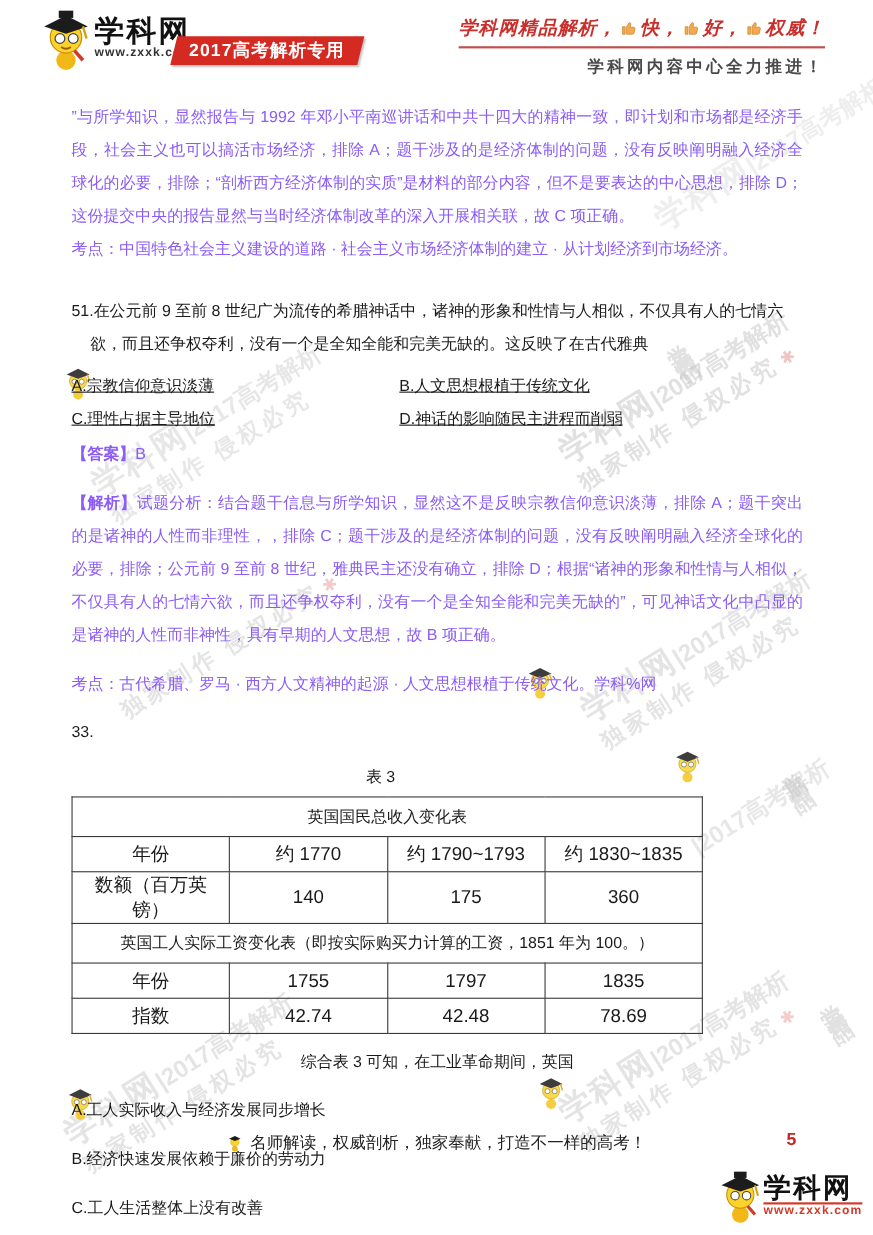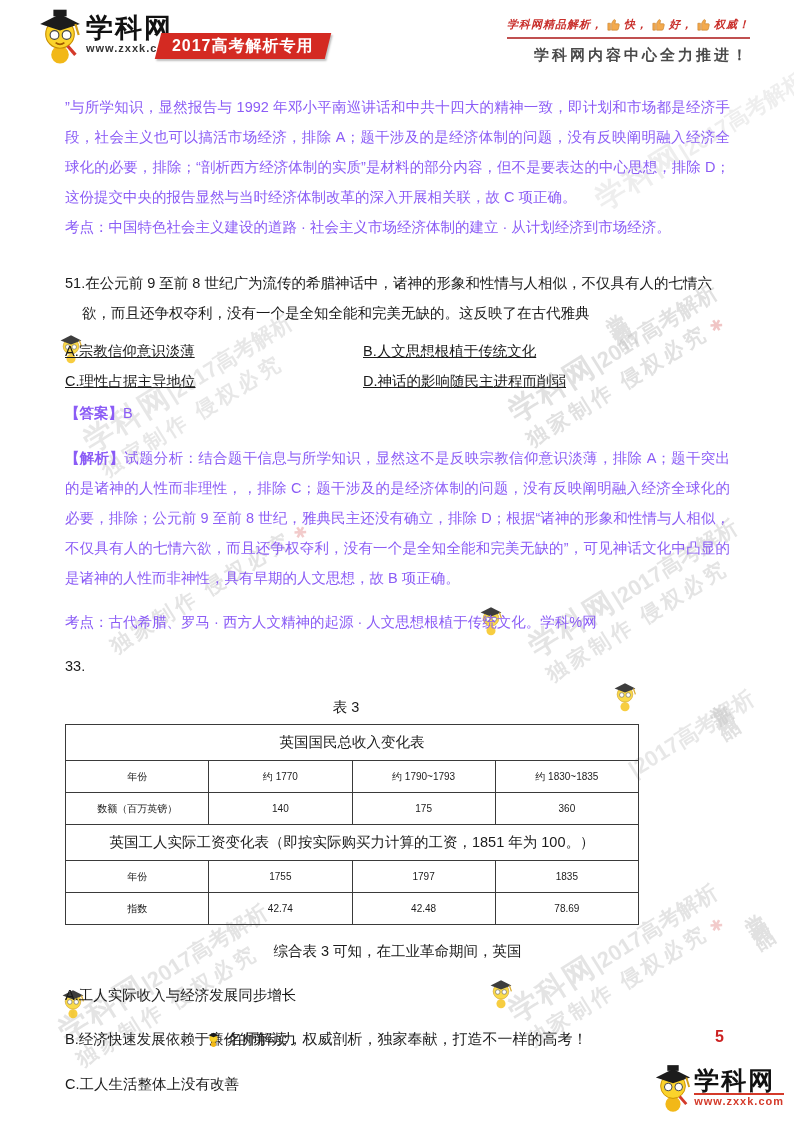--- a/index.html
+++ b/index.html
@@ -17,21 +17,21 @@
   .logo-url{font-size:11px;font-weight:bold;color:#333;letter-spacing:1px;}
   .ribbon{
     position:absolute;left:158px;top:33px;height:26px;padding:0 14px;
     background:#d42a22;transform:skewX(-14deg);
     display:flex;align-items:center;box-shadow:2px 2px 2px rgba(0,0,0,.25);
   }
   .ribbon span{transform:skewX(14deg);color:#fff;font-weight:bold;font-size:16px;letter-spacing:1px;white-space:nowrap;}
   .hdr-right{position:absolute;right:44px;top:14px;text-align:right;}
   .hdr-slogan{
     display:inline-flex;align-items:center;gap:3px;
-    color:#c9302c;font-weight:bold;font-style:italic;font-size:11px;
+    color:#c9302c;font-weight:bold;font-style:italic;font-size:17px;
     border-bottom:2px solid #c05050;padding-bottom:5px;letter-spacing:1px;white-space:nowrap;
   }
   .thumb{width:15px;height:15px;}
   .hdr-sub{margin-top:7px;color:#4a4a4a;font-weight:bold;font-size:15px;letter-spacing:3px;}
   
   .wm{position:absolute;transform:rotate(-32deg);color:#bdbdbd;opacity:.45;pointer-events:none;white-space:nowrap;line-height:1.25;}
   .wm .wm-big{font-size:30px;font-weight:bold;letter-spacing:2px;}
   .wm .wm-mid{font-size:22px;font-weight:bold;}
   .wm .wm-l2{font-size:21px;font-weight:bold;letter-spacing:4px;}
   .wm .wm-star{color:#e08080;font-size:16px;}
@@ -46,21 +46,21 @@
   .stem32{margin:26px 0 0 0;line-height:30px;padding-left:17px;text-indent:-17px;}
   .opts32{display:grid;grid-template-columns:298px 1fr;margin-top:8px;line-height:30px;text-decoration:underline;}
   .ansline{margin-top:2px;line-height:30px;font-weight:bold;}
   .ansline .ansval{font-weight:normal;}
   .jiexi{margin-top:2px;line-height:30px;text-align:justify;}
   .jiexi .lbl{font-weight:bold;}
   .kaodian2{margin-top:12px;line-height:30px;}
   .q33num{margin-top:4px;line-height:28px;}
   .tbl-caption{width:562px;text-align:center;line-height:26px;margin-top:2px;font-size:14.5px;}
   table.t3{border-collapse:collapse;width:574px;margin-top:4px;table-layout:fixed;}
-  table.t3 td{border:1px solid #3a3a3a;text-align:center;font-size:10px;padding:0 4px;height:31px;}
+  table.t3 td{border:1px solid #3a3a3a;text-align:center;font-size:17px;padding:0 4px;height:31px;}
   table.t3 td.sec{height:35px;font-size:14.5px;}
   .afterTable{margin-top:12px;line-height:28px;text-align:center;}
   .opt33{line-height:30px;margin-top:10px;}
   
   .footer{position:absolute;left:0;right:0;top:1030px;text-align:center;font-size:15px;color:#222;}
   .footer .f-inner{display:inline-flex;align-items:flex-start;gap:8px;}
   .footer .mascot{width:13px;height:17px;}
   .pageno{position:absolute;right:70px;top:1028px;color:#cc2222;font-size:16px;font-weight:bold;}
   .bottom-logo{position:absolute;right:10px;top:1062px;display:flex;align-items:center;}
   .bottom-logo .mascot{width:38px;height:50px;}

